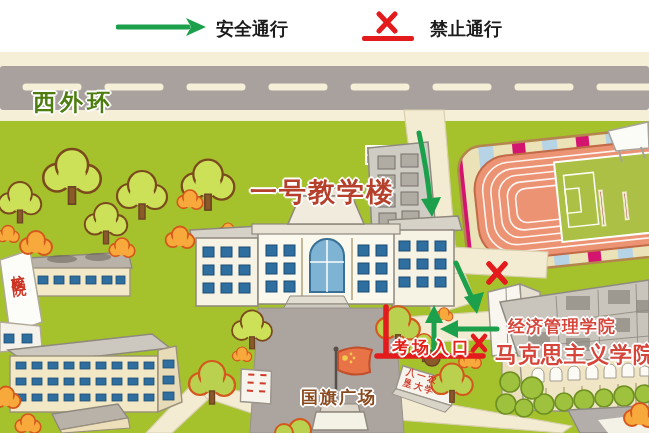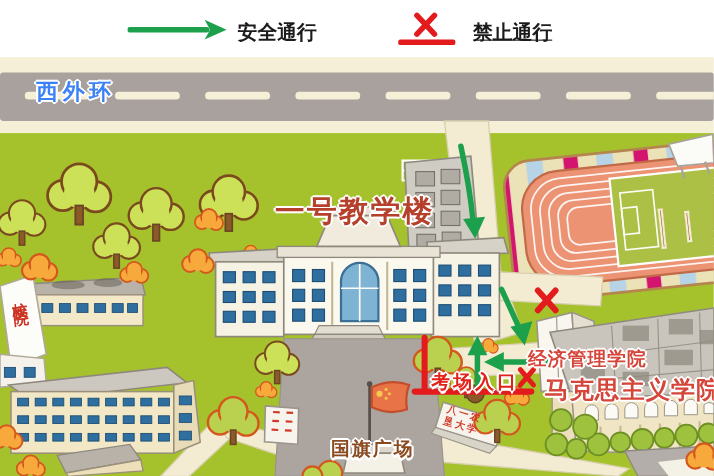--- a/index.html
+++ b/index.html
@@ -21,21 +21,21 @@
     <svg style="position:absolute;left:116px;top:16px;z-index:6" width="92" height="22" viewBox="0 0 92 22">
       <line x1="2" y1="11" x2="72" y2="11" stroke="#1ca04c" stroke-width="5" stroke-linecap="round"></line>
       <polygon points="70,2 90,11 70,20 75,11" fill="#1ca04c"></polygon>
     </svg>
     <div class="legend-item" style="left:216px;top:17px;">安全通行</div>
     <svg style="position:absolute;left:360px;top:11px;z-index:6" width="58" height="32" viewBox="0 0 58 32">
       <line x1="19" y1="3" x2="35" y2="20" stroke="#e31b1c" stroke-width="5" stroke-linecap="round"></line>
       <line x1="35" y1="3" x2="19" y2="20" stroke="#e31b1c" stroke-width="5" stroke-linecap="round"></line>
       <rect x="2" y="25" width="52" height="5" rx="2" fill="#e31b1c"></rect>
     </svg>
-    <div class="legend-item" style="left:430px;top:17px;text-decoration:underline;">禁止通行</div>
+    <div class="legend-item" style="left:430px;top:17px;">禁止通行</div>
   </div>
 
   <svg id="art" width="649" height="433" viewBox="0 0 649 433">
     <defs>
       <g id="tree">
         <circle cx="-13" cy="-2" r="12" fill="#cce058" stroke="#7a4a1e" stroke-width="2.2"></circle>
         <circle cx="13" cy="-1" r="12" fill="#cce058" stroke="#7a4a1e" stroke-width="2.2"></circle>
         <circle cx="0" cy="-13" r="14" fill="#cce058" stroke="#7a4a1e" stroke-width="2.2"></circle>
         <circle cx="0" cy="-4" r="12" fill="#cce058" stroke="none"></circle>
         <rect x="-3" y="6" width="6" height="15" fill="#8a5a28" stroke="#6b4423" stroke-width="1.5"></rect>
@@ -380,23 +380,23 @@
         <line x1="473" y1="336" x2="485" y2="350"></line>
           <line x1="485" y1="336" x2="473" y2="350"></line>
       </g>
       <g stroke-width="5.5">
         <line x1="386" y1="307" x2="386" y2="354"></line>
         <line x1="377" y1="356" x2="483" y2="356"></line>
       </g>
     </g>
   </svg>
 
-  <div class="lbl" style="left:33px;top:70px;font-size:20px;letter-spacing:4px;color:#3b82f6;">西外环</div>
+  <div class="lbl" style="left:33px;top:87px;font-size:23px;letter-spacing:4px;color:#4d7c0f;">西外环</div>
   <div class="lbl" style="left:250px;top:174px;font-size:27px;letter-spacing:2px;color:#b5402b;text-align:right;">一号教学楼</div>
-  <div class="lbl" style="left:480px;top:315px;font-size:17px;letter-spacing:1px;color:#d6453a;">经济管理学院</div>
+  <div class="lbl" style="left:508px;top:315px;font-size:17px;letter-spacing:1px;color:#d6453a;">经济管理学院</div>
   <div class="lbl" style="left:495px;top:340px;font-size:22px;letter-spacing:1px;color:#d6453a;">马克思主义学院</div>
   <div class="lbl" style="left:392px;top:336px;font-size:17px;letter-spacing:3px;color:#e32119;">考场入口</div>
-  <div class="lbl" style="left:301px;top:397px;font-size:17px;letter-spacing:2px;color:#8a4a1f;">国旗广场</div>
+  <div class="lbl" style="left:301px;top:386px;font-size:17px;letter-spacing:2px;color:#8a4a1f;">国旗广场</div>
   <div class="lbl vtext" style="left:8px;top:264px;font-size:14px;letter-spacing:3px;color:#cc3322;transform:rotate(-7deg);">校医院</div>
   <div style="position:absolute;left:404px;top:372px;width:40px;z-index:5;font-size:9px;font-weight:bold;
               color:#d03a2a;line-height:1.25;transform:rotate(17deg);letter-spacing:2px;">八一农垦大学</div>
 
 </div>
 
 </body></html>

